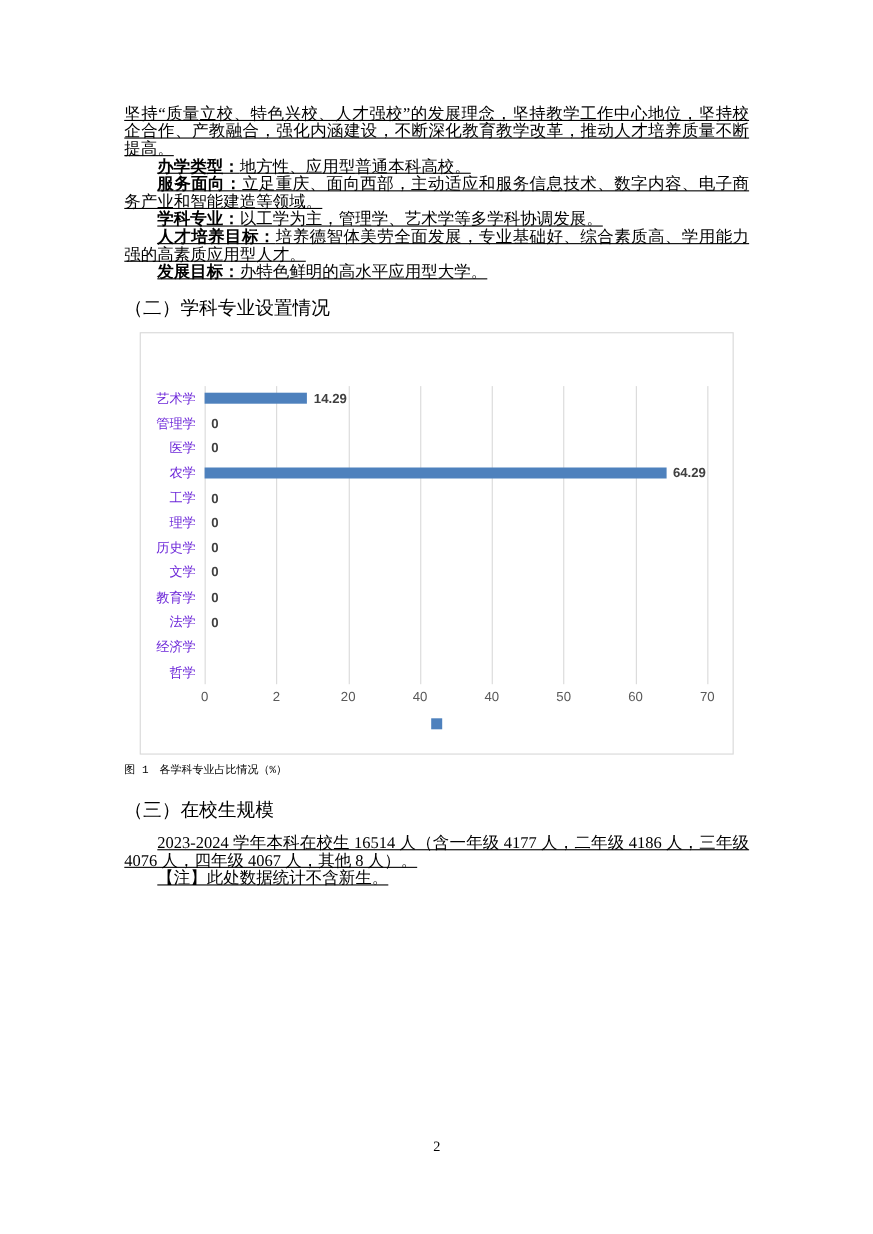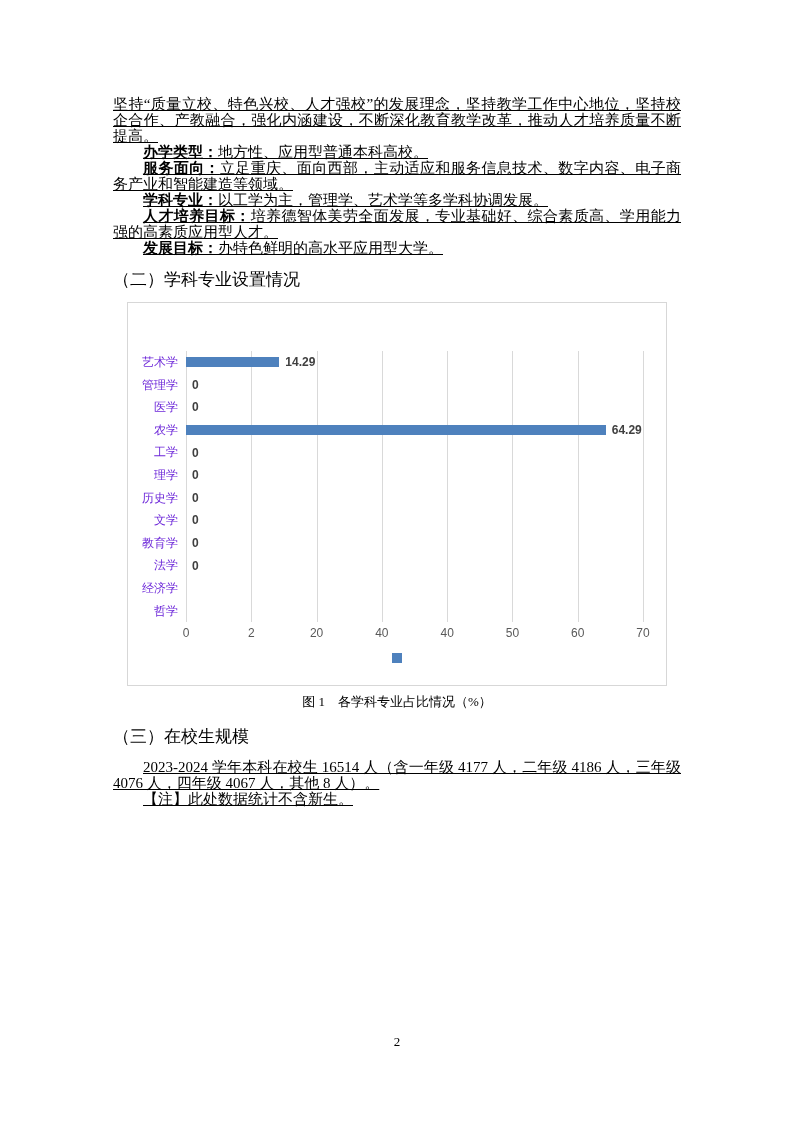--- a/index.html
+++ b/index.html
@@ -61,22 +61,22 @@
   }
   .x-tick {
     position:absolute; transform:translateX(-50%);
     font-size:12px; color:#595959; top:0;
   }
   .chart-legend {
     display:flex; justify-content:center; margin-top:9px;
   }
   .legend-swatch { width:10px; height:10px; }
   .chart-caption {
-    text-align:center; font-size:13px; line-height:22px; margin-top:5px;
-    font-family:Liberation Serif, serif;
+    text-align:left; font-size:10px; line-height:22px; margin-top:5px;
+    font-family:Liberation Mono, monospace;
   }
   .note { margin-top:0; }
   .page-number {
     position:absolute; left:0; right:0; bottom:72px;
     text-align:center; font-size:13px;
   }
 </style>
 </head>
 <body>
 

